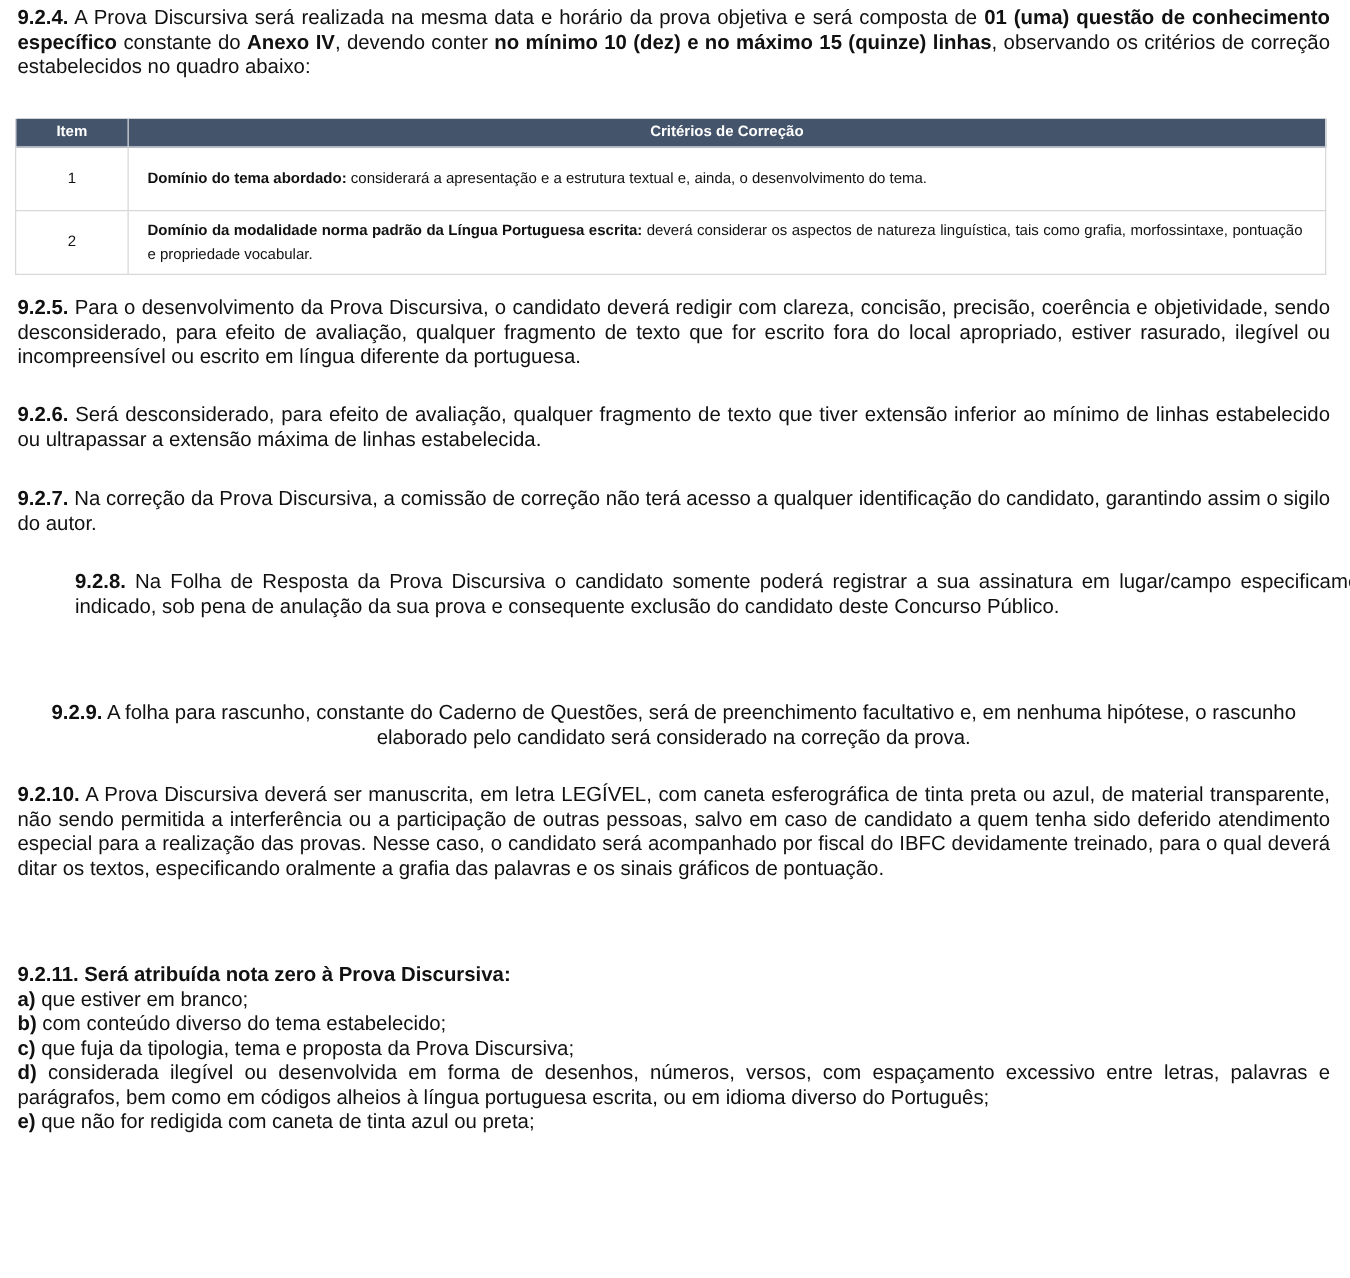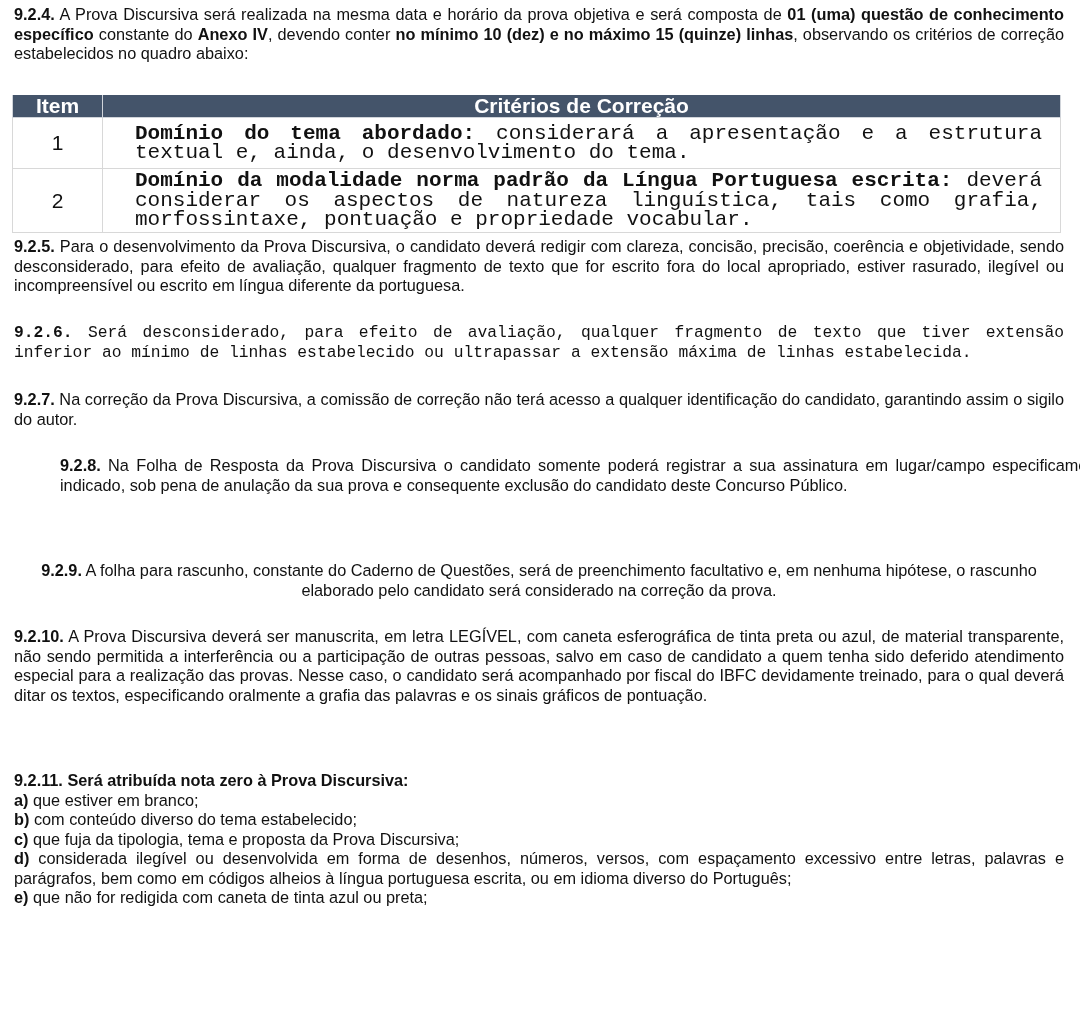--- a/index.html
+++ b/index.html
@@ -9,32 +9,32 @@
     font-size: 16.3px; line-height: 19.5px; color: #111111;
   }
   .page { position: relative; width: 1080px; height: 965px; }
   .para {
     position: absolute; left: 14px; width: 1050px;
     text-align: justify; margin: 0;
   }
   .para b { font-weight: bold; }
   table.criteria {
     position: absolute; left: 12px; top: 95px; width: 1049px;
-    border-collapse: collapse; font-size: 21px; line-height: 19.5px;
+    border-collapse: collapse; font-size: 12px; line-height: 19.5px;
   }
   table.criteria th {
     background: #44546a; color: #ffffff; font-weight: bold;
     height: 22px; padding: 0; border: 1px solid #d0d4da; border-top: none;
   }
   table.criteria th.item { width: 89px; }
   table.criteria td {
     border: 1px solid #d8d8d8; padding: 2px 18px 2px 16px; vertical-align: middle;
   }
   table.criteria td.item-num { text-align: center; padding: 0; width: 89px; }
-  table.criteria td.desc { text-align: justify; padding-left: 32px; padding-right: 18px; font-family: Liberation Mono, monospace; }
+  table.criteria td.desc { text-align: justify; padding-left: 15px; padding-right: 18px; }
   table.criteria tr.row1 td { height: 46px; }
   table.criteria tr.row2 td { height: 46px; }
   .list-item { display: block; }
 </style>
 </head>
 <body>
 
 <div class="page">
 
   <p class="para" style="top:5px;"><b>9.2.4.</b><span> A Prova Discursiva será realizada na mesma data e horário da prova objetiva e será composta de </span><b>01 (uma) questão de conhecimento específico</b><span> constante do </span><b>Anexo IV</b><span>, devendo conter </span><b>no mínimo 10 (dez) e no máximo 15 (quinze) linhas</b><span>, observando os critérios de correção estabelecidos no quadro abaixo:</span></p>
@@ -53,21 +53,21 @@
       </tr>
       <tr class="row2">
         <td class="item-num">2</td>
         <td class="desc"><b>Domínio da modalidade norma padrão da Língua Portuguesa escrita:</b><span> deverá considerar os aspectos de natureza linguística, tais como grafia, morfossintaxe, pontuação e propriedade vocabular.</span></td>
       </tr>
     </tbody>
   </table>
 
   <p class="para" style="top:237px;"><b>9.2.5.</b><span> Para o desenvolvimento da Prova Discursiva, o candidato deverá redigir com clareza, concisão, precisão, coerência e objetividade, sendo desconsiderado, para efeito de avaliação, qualquer fragmento de texto que for escrito fora do local apropriado, estiver rasurado, ilegível ou incompreensível ou escrito em língua diferente da portuguesa.</span></p>
 
-  <p class="para" style="top:323px;font-family:Liberation Mono, monospace;"><b>9.2.6.</b><span> Será desconsiderado, para efeito de avaliação, qualquer fragmento de texto que tiver extensão inferior ao mínimo de linhas estabelecido ou ultrapassar a extensão máxima de linhas estabelecida.</span></p>
+  <p class="para" style="top:323px;"><b>9.2.6.</b><span> Será desconsiderado, para efeito de avaliação, qualquer fragmento de texto que tiver extensão inferior ao mínimo de linhas estabelecido ou ultrapassar a extensão máxima de linhas estabelecida.</span></p>
 
   <p class="para" style="top:390px;"><b>9.2.7.</b><span> Na correção da Prova Discursiva, a comissão de correção não terá acesso a qualquer identificação do candidato, garantindo assim o sigilo do autor.</span></p>
 
   <p class="para" style="top:456px;margin-left:46px;"><b>9.2.8.</b><span> Na Folha de Resposta da Prova Discursiva o candidato somente poderá registrar a sua assinatura em lugar/campo especificamente indicado, sob pena de anulação da sua prova e consequente exclusão do candidato deste Concurso Público.</span></p>
 
   <p class="para" style="top:561px; text-align:center;"><b>9.2.9.</b><span> A folha para rascunho, constante do Caderno de Questões, será de preenchimento facultativo e, em nenhuma hipótese, o rascunho elaborado pelo candidato será considerado na correção da prova.</span></p>
 
   <p class="para" style="top:627px;"><b>9.2.10.</b><span> A Prova Discursiva deverá ser manuscrita, em letra LEGÍVEL, com caneta esferográfica de tinta preta ou azul, de material transparente, não sendo permitida a interferência ou a participação de outras pessoas, salvo em caso de candidato a quem tenha sido deferido atendimento especial para a realização das provas. Nesse caso, o candidato será acompanhado por fiscal do IBFC devidamente treinado, para o qual deverá ditar os textos, especificando oralmente a grafia das palavras e os sinais gráficos de pontuação.</span></p>
 
   <div class="para" style="top:771px;">

